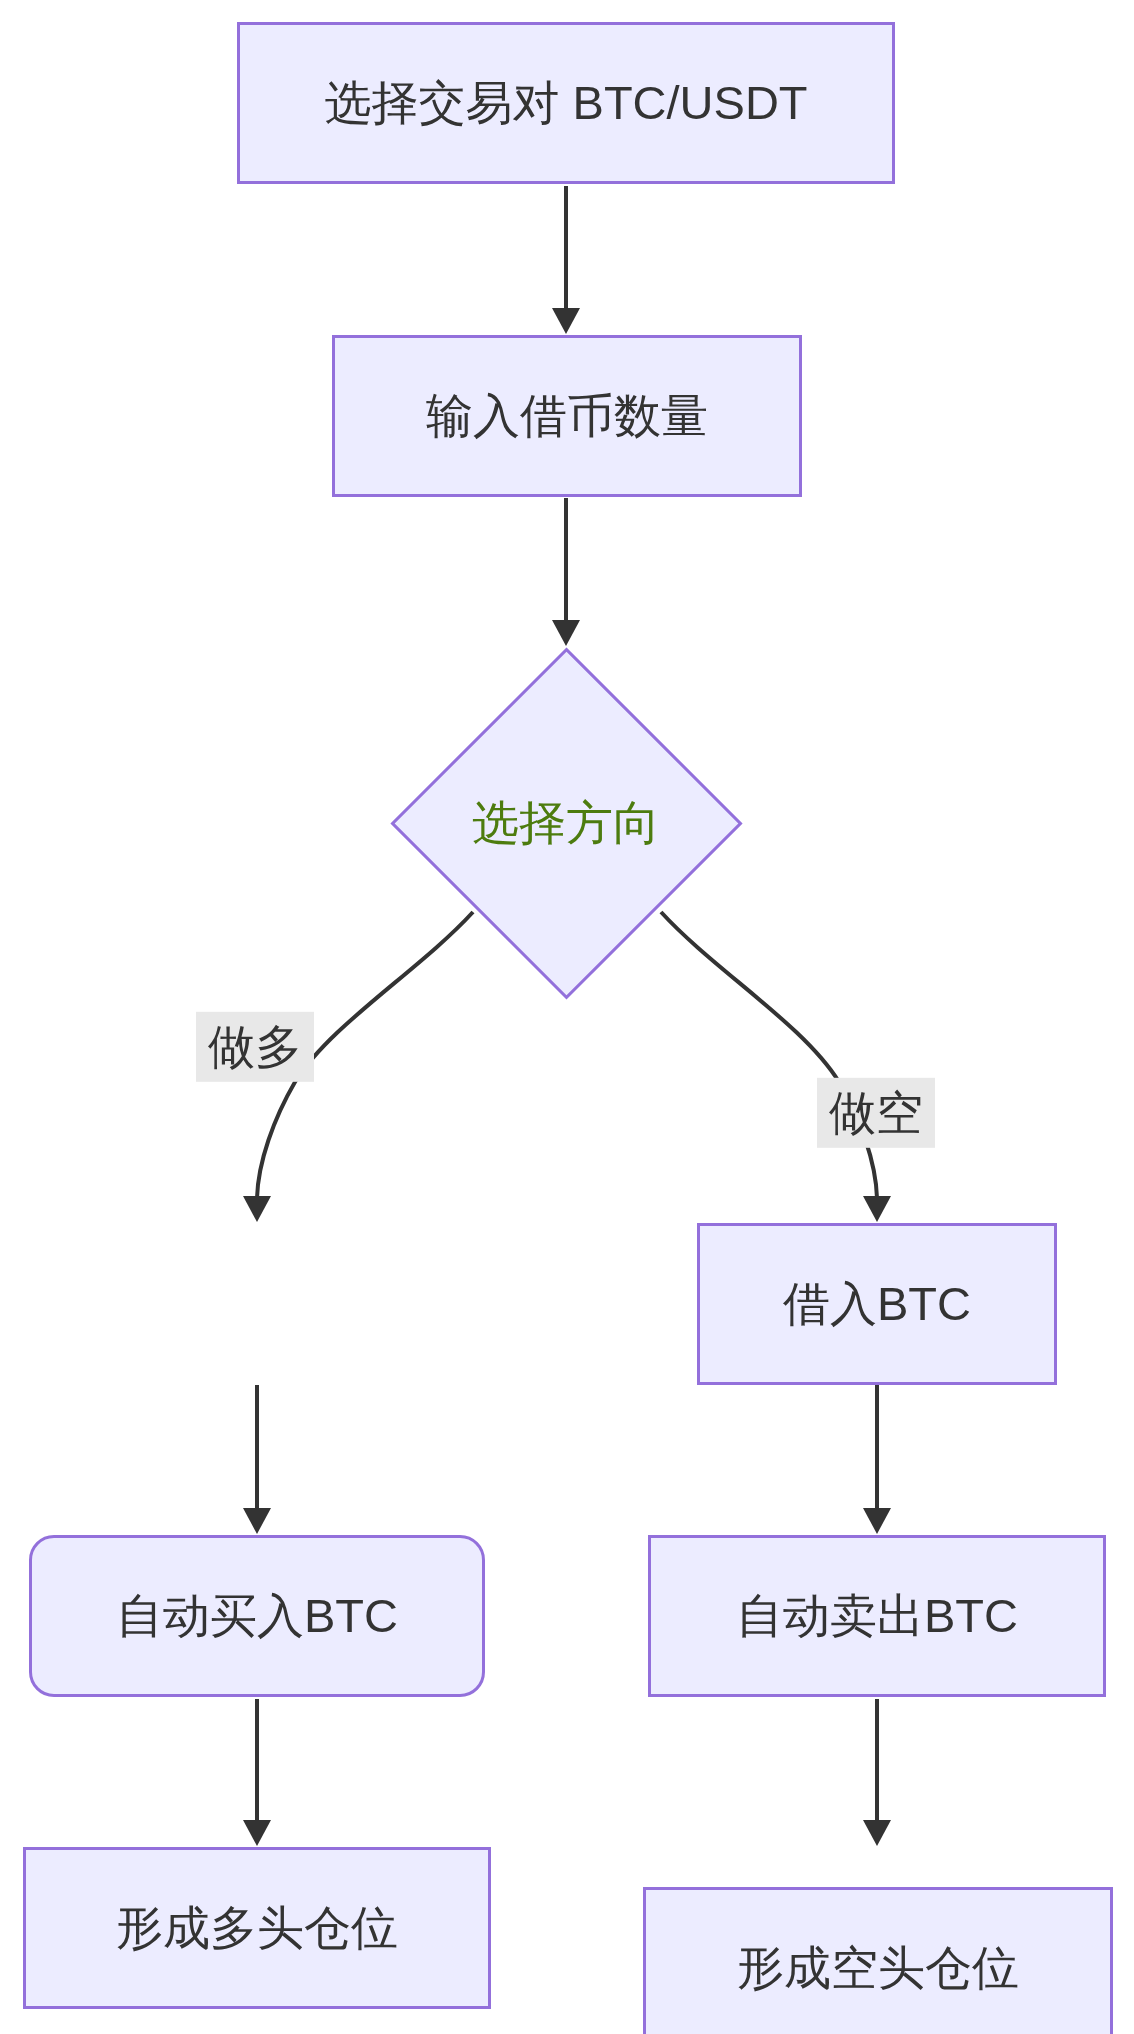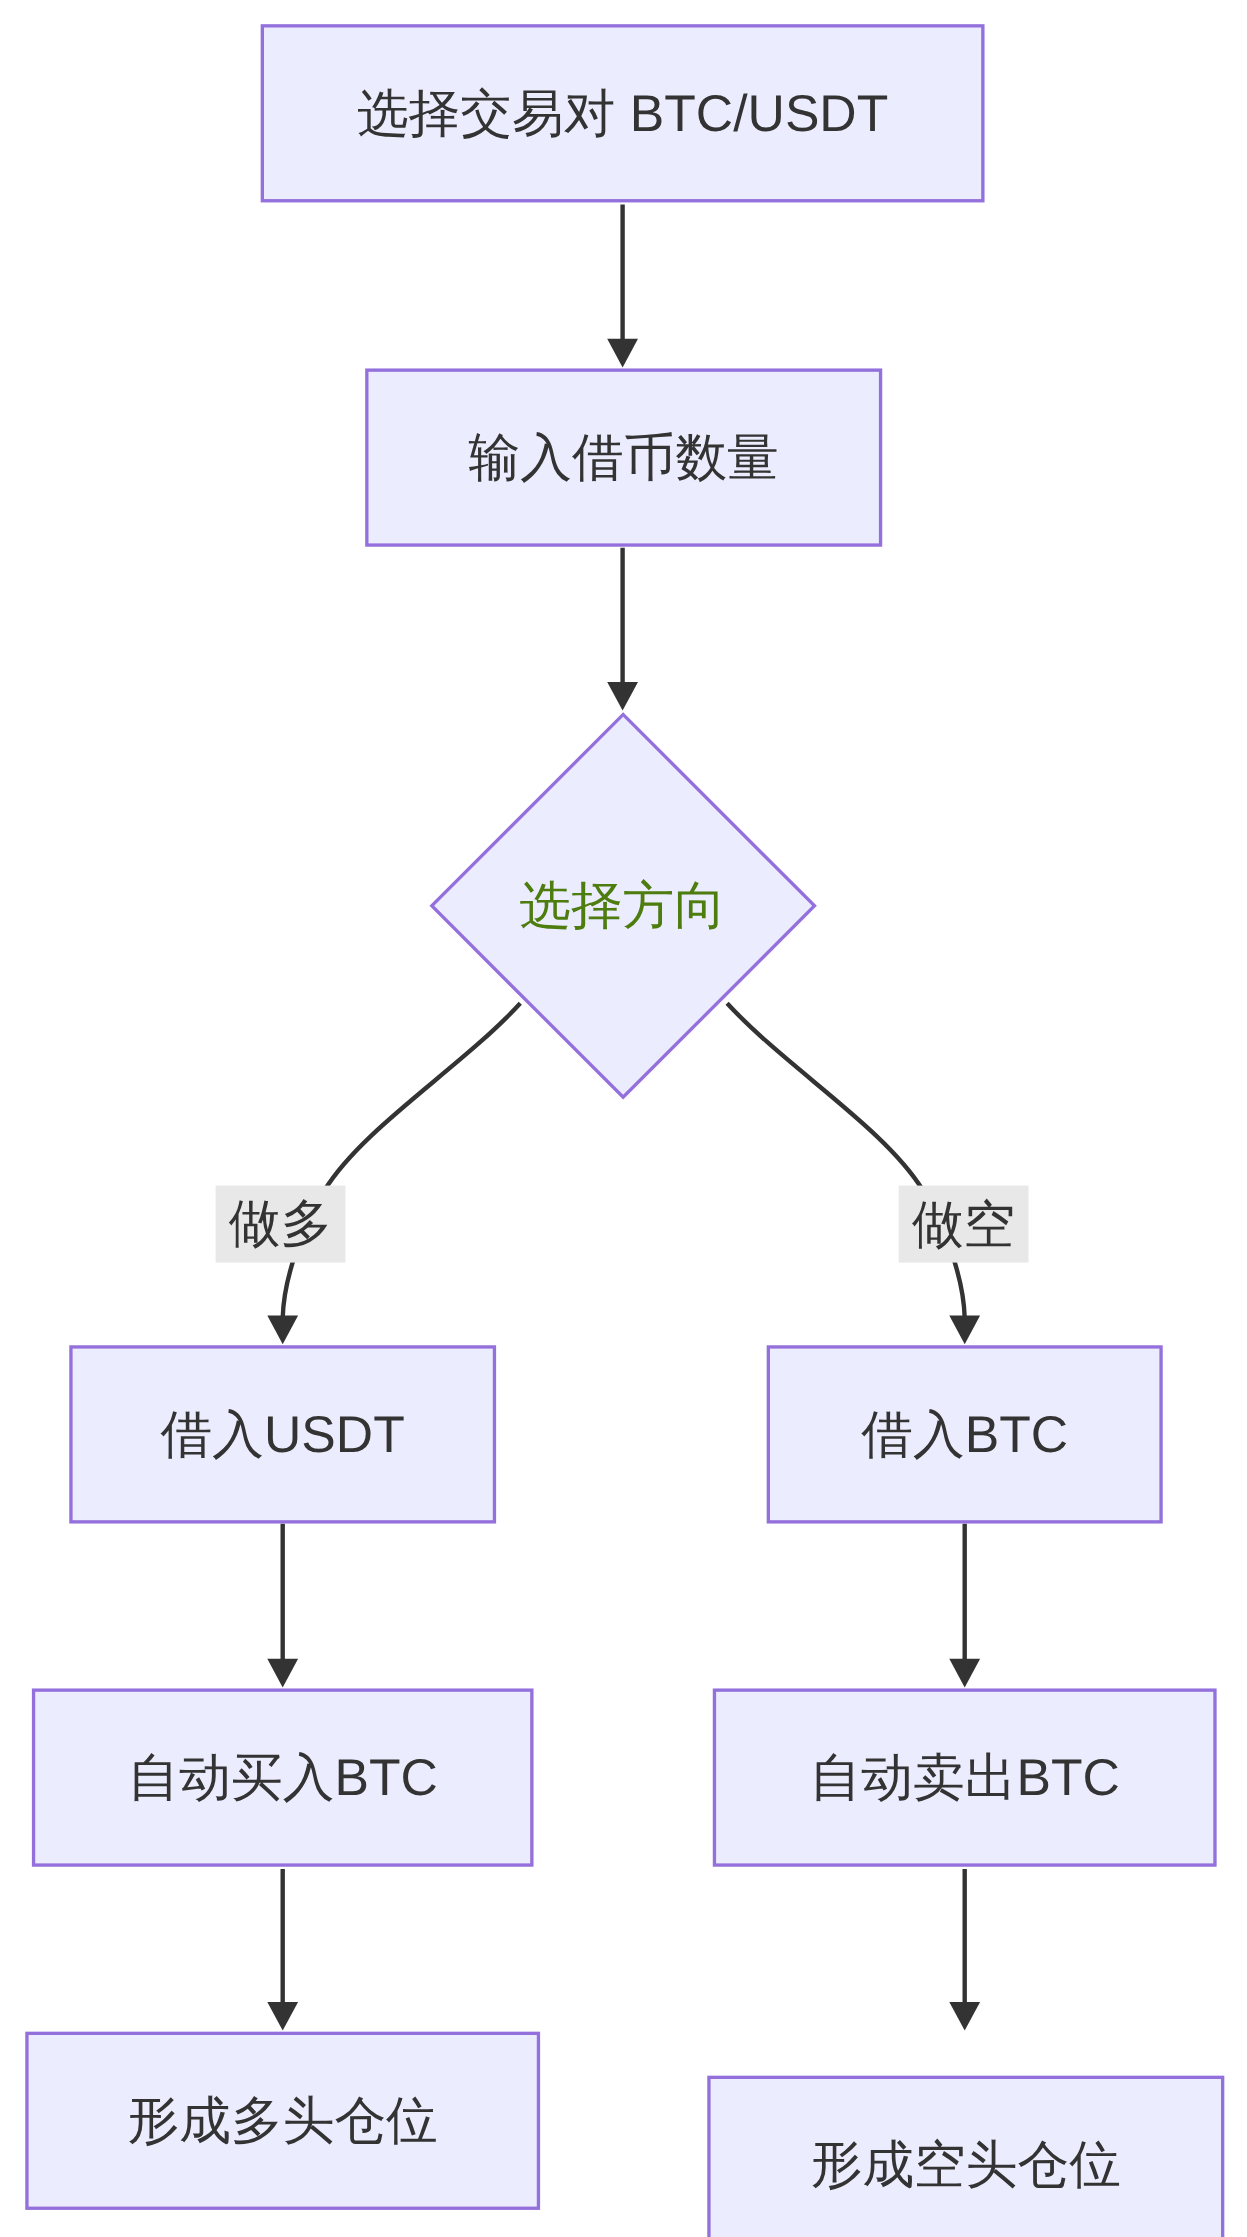--- a/index.html
+++ b/index.html
@@ -64,21 +64,21 @@
   .edge-label {
     position: absolute;
     transform: translate(-50%, -50%);
     background: #E8E8E8;
     color: #333333;
     font-size: 47px;
     line-height: 1.2;
     padding: 7px 12px;
     white-space: nowrap;
   }
-  .edge-label.long { left: 255px; top: 1113px; font-family: Liberation Serif, serif; }
+  .edge-label.long { left: 255px; top: 1047px; }
   .edge-label.short { left: 876px; top: 1113px; }
 </style>
 </head>
 <body>
 
 <div id="canvas">
 
   <svg id="edges-svg" viewBox="0 0 1134 2034" xmlns="http://www.w3.org/2000/svg">
     <g stroke="#333333" stroke-width="4" fill="none">
       <path d="M566 186 L566 310"></path>
@@ -105,23 +105,22 @@
   <div class="node" style="left:332px; top:335px; width:470px; height:162px;">输入借币数量</div>
 
   <div class="node" style="left:237px; top:22px; width:658px; height:162px;">选择交易对 BTC/USDT</div>
 
   <div class="diamond-shape"></div>
   <div class="diamond-label">选择方向</div>
 
   <div class="edge-label long">做多</div>
   <div class="edge-label short">做空</div>
 
-  <div class="node" style="left:63px; top:1223px; width:388px; height:162px;">借入USDT</div>
 
-  <div class="node" style="left:29px; top:1535px; width:456px; height:162px;">自动买入BTC</div>
+  <div class="node" style="left:29px; top:1535px; width:456px; height:162px;border-radius:25px;">自动买入BTC</div>
 
   <div class="node" style="left:23px; top:1847px; width:468px; height:162px;">形成多头仓位</div>
 
   <div class="node" style="left:697px; top:1223px; width:360px; height:162px;">借入BTC</div>
 
   <div class="node" style="left:648px; top:1535px; width:458px; height:162px;">自动卖出BTC</div>
 
   <div class="node" style="left:643px; top:1847px; width:470px; height:162px;margin-top:40px;">形成空头仓位</div>
 
 </div>

